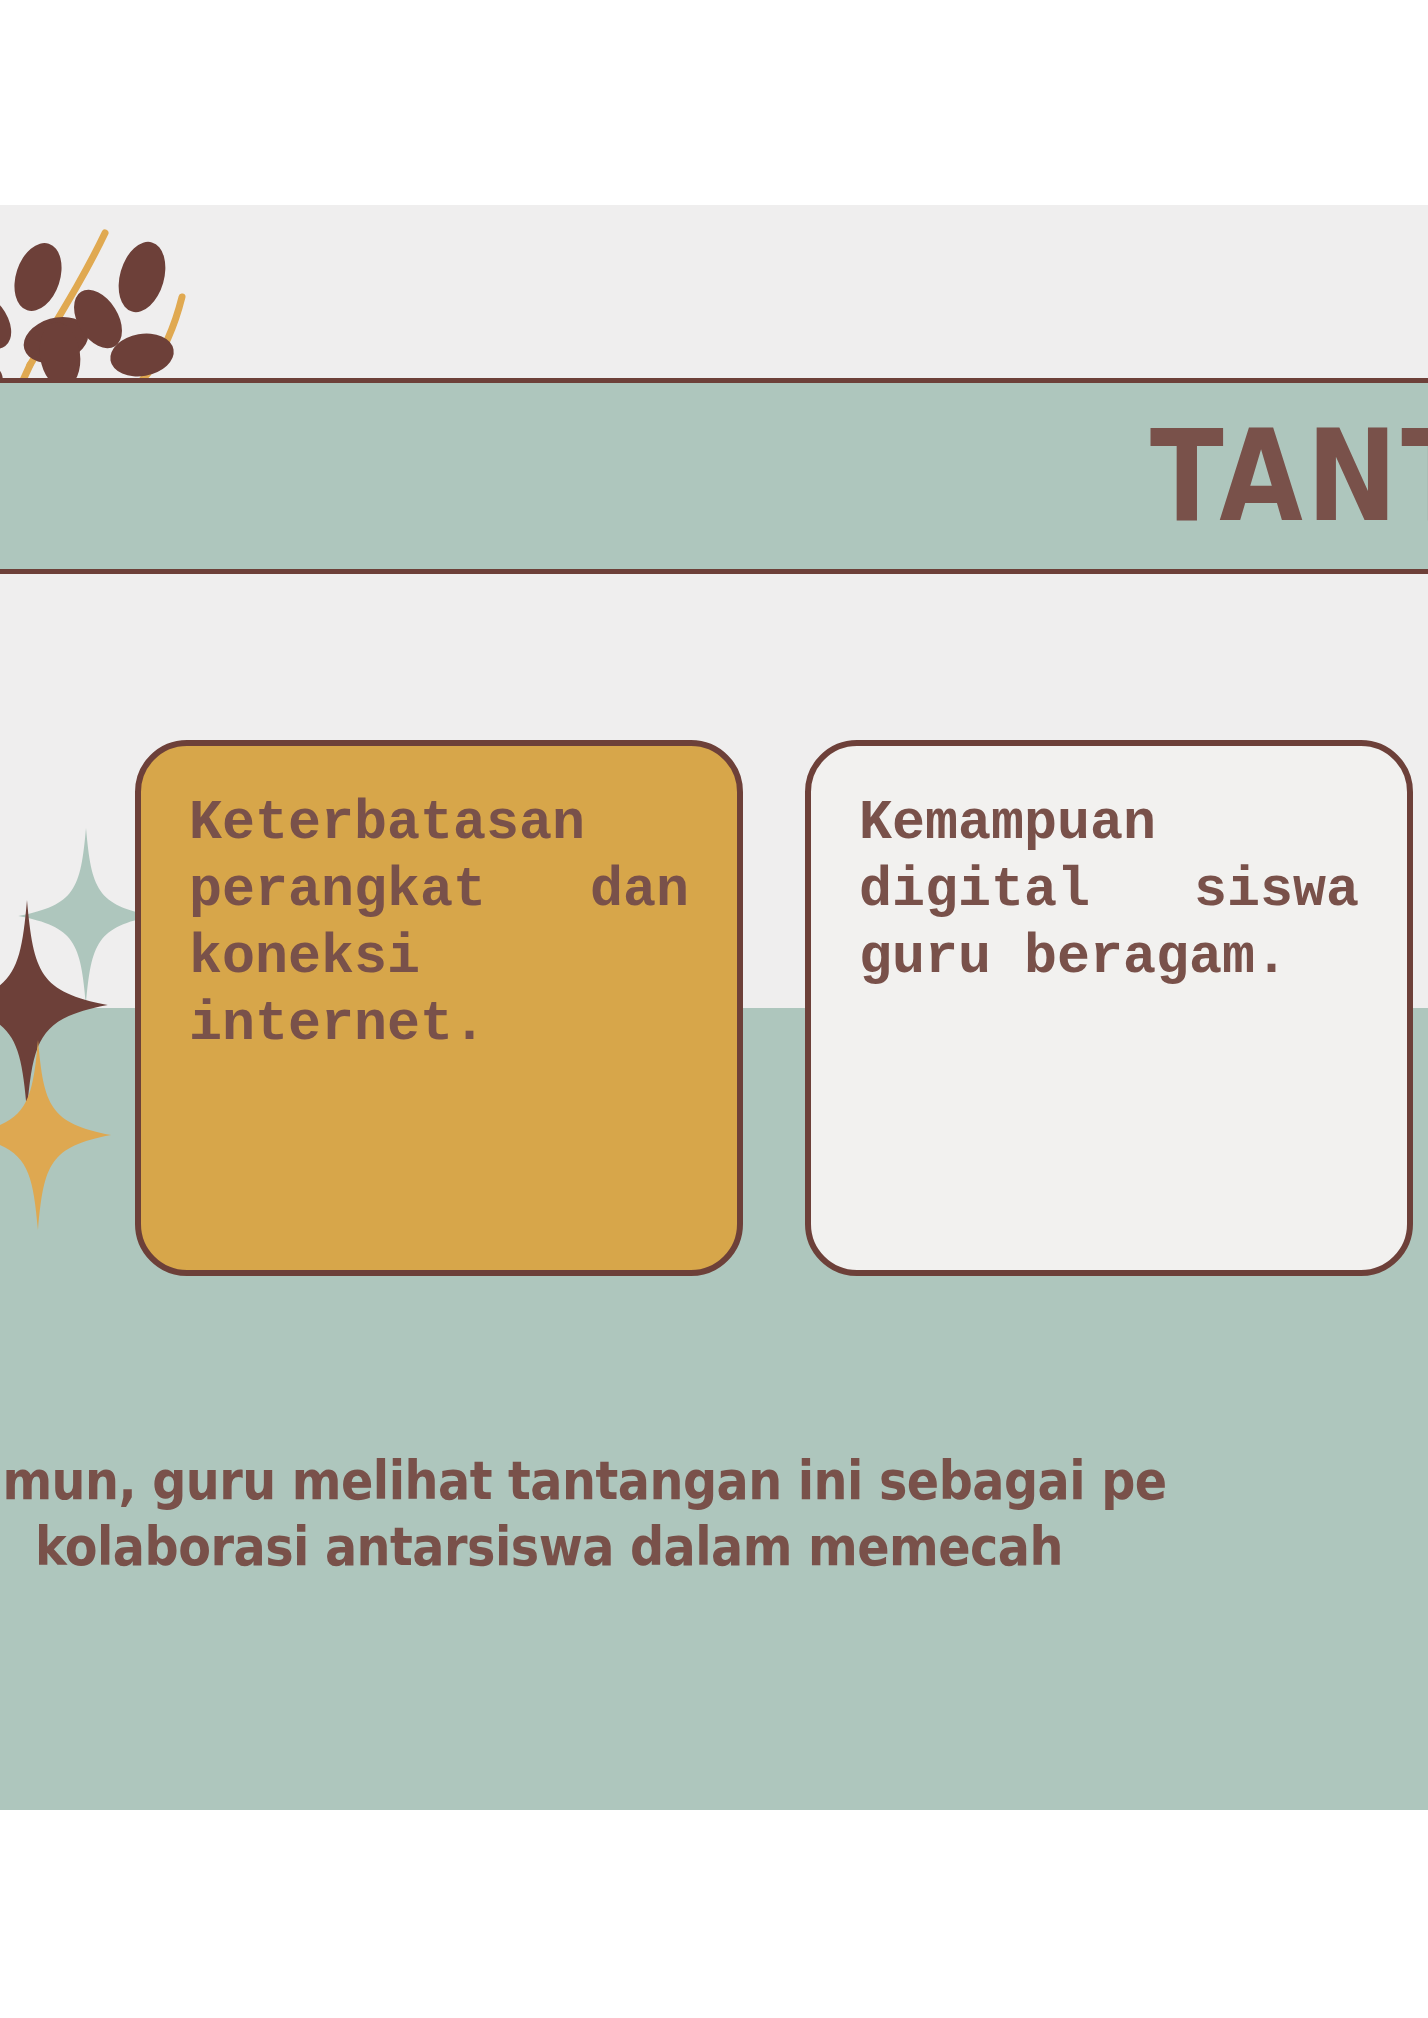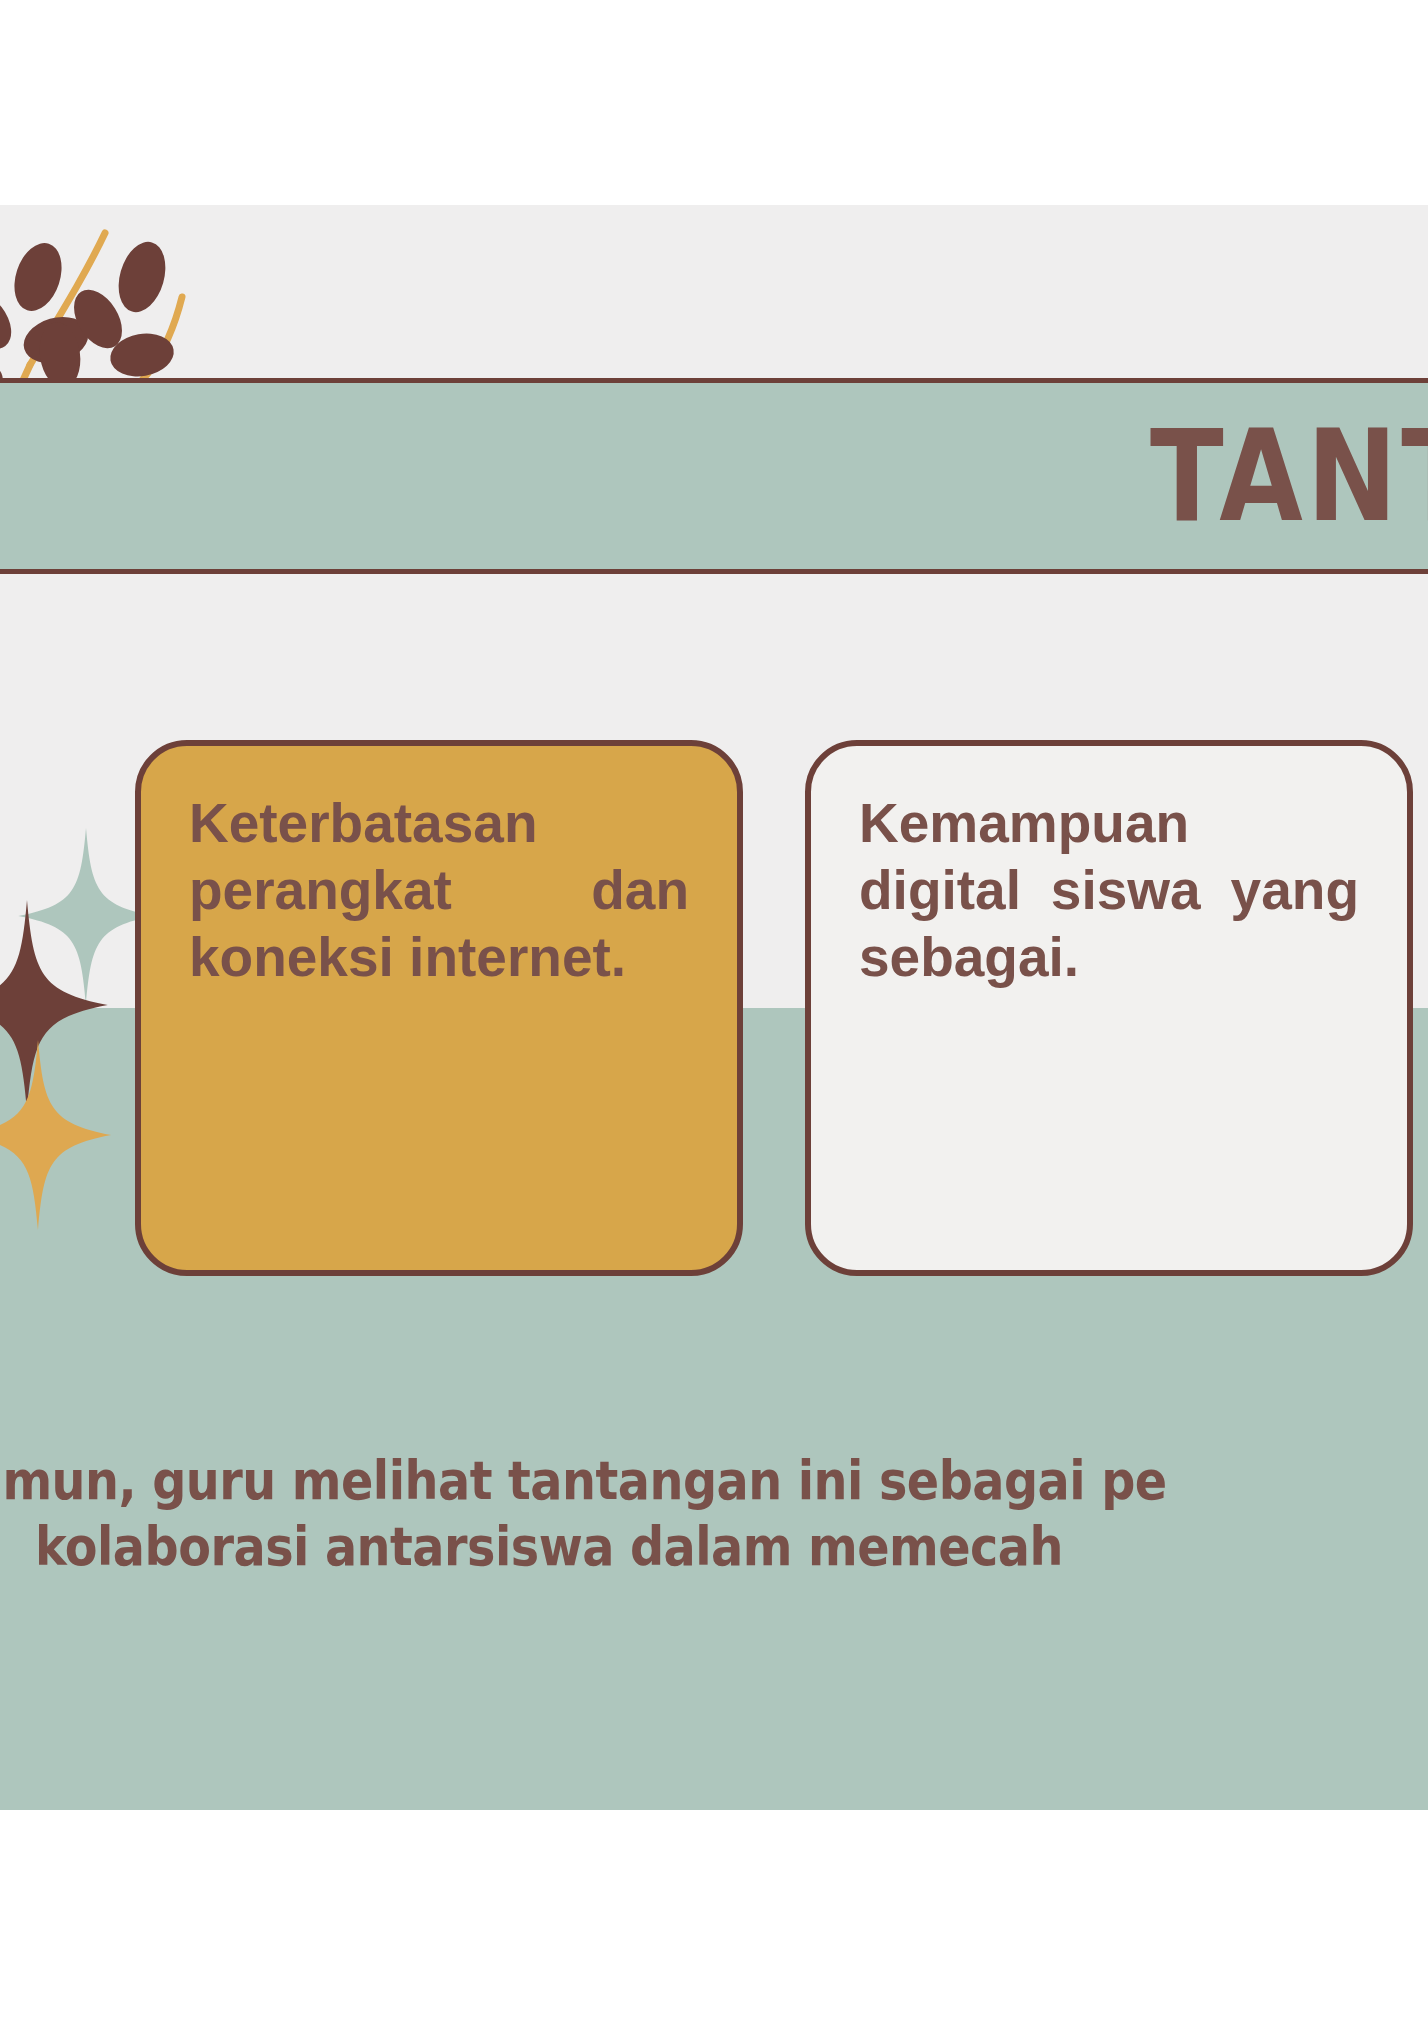--- a/index.html
+++ b/index.html
@@ -112,21 +112,21 @@
     left: 135px;
     width: 608px;
     background: #d7a64a;
   }
   .card-2 {
     left: 805px;
     width: 608px;
     background: #f2f1ef;
   }
   .card-text {
-    font-family: Liberation Sans, sans-serif;
+    font-family: Liberation Mono, monospace;
     font-weight: 700;
     font-size: 55px;
     line-height: 1.22;
     color: #79514a;
     text-align: justify;
     -webkit-hyphens: none;
     hyphens: none;
     margin: 0;
   }
 
@@ -199,21 +199,21 @@
   </svg>
   <svg class="sparkle sparkle-gold" viewBox="0 0 100 130">
     <path d="M50 0 C 54 45, 58 57, 100 65 C 58 73, 54 85, 50 130 C 46 85, 42 73, 0 65 C 42 57, 46 45, 50 0 Z" fill="#dea851"></path>
   </svg>
 
   <div class="cards">
     <div class="card card-1">
       <p class="card-text">Keterbatasan perangkat dan koneksi internet.</p>
     </div>
     <div class="card card-2">
-      <p class="card-text">Kemampuan digital siswa yang sebagai.</p>
+      <p class="card-text">Kemampuan digital siswa guru beragam.</p>
     </div>
   </div>
 
   <div class="bottom-note">
     <span class="ln ln1">Namun, guru melihat tantangan ini sebagai pe</span>
     <span class="ln ln2">kolaborasi antarsiswa dalam memecah</span>
   </div>
 
 </div>
 

